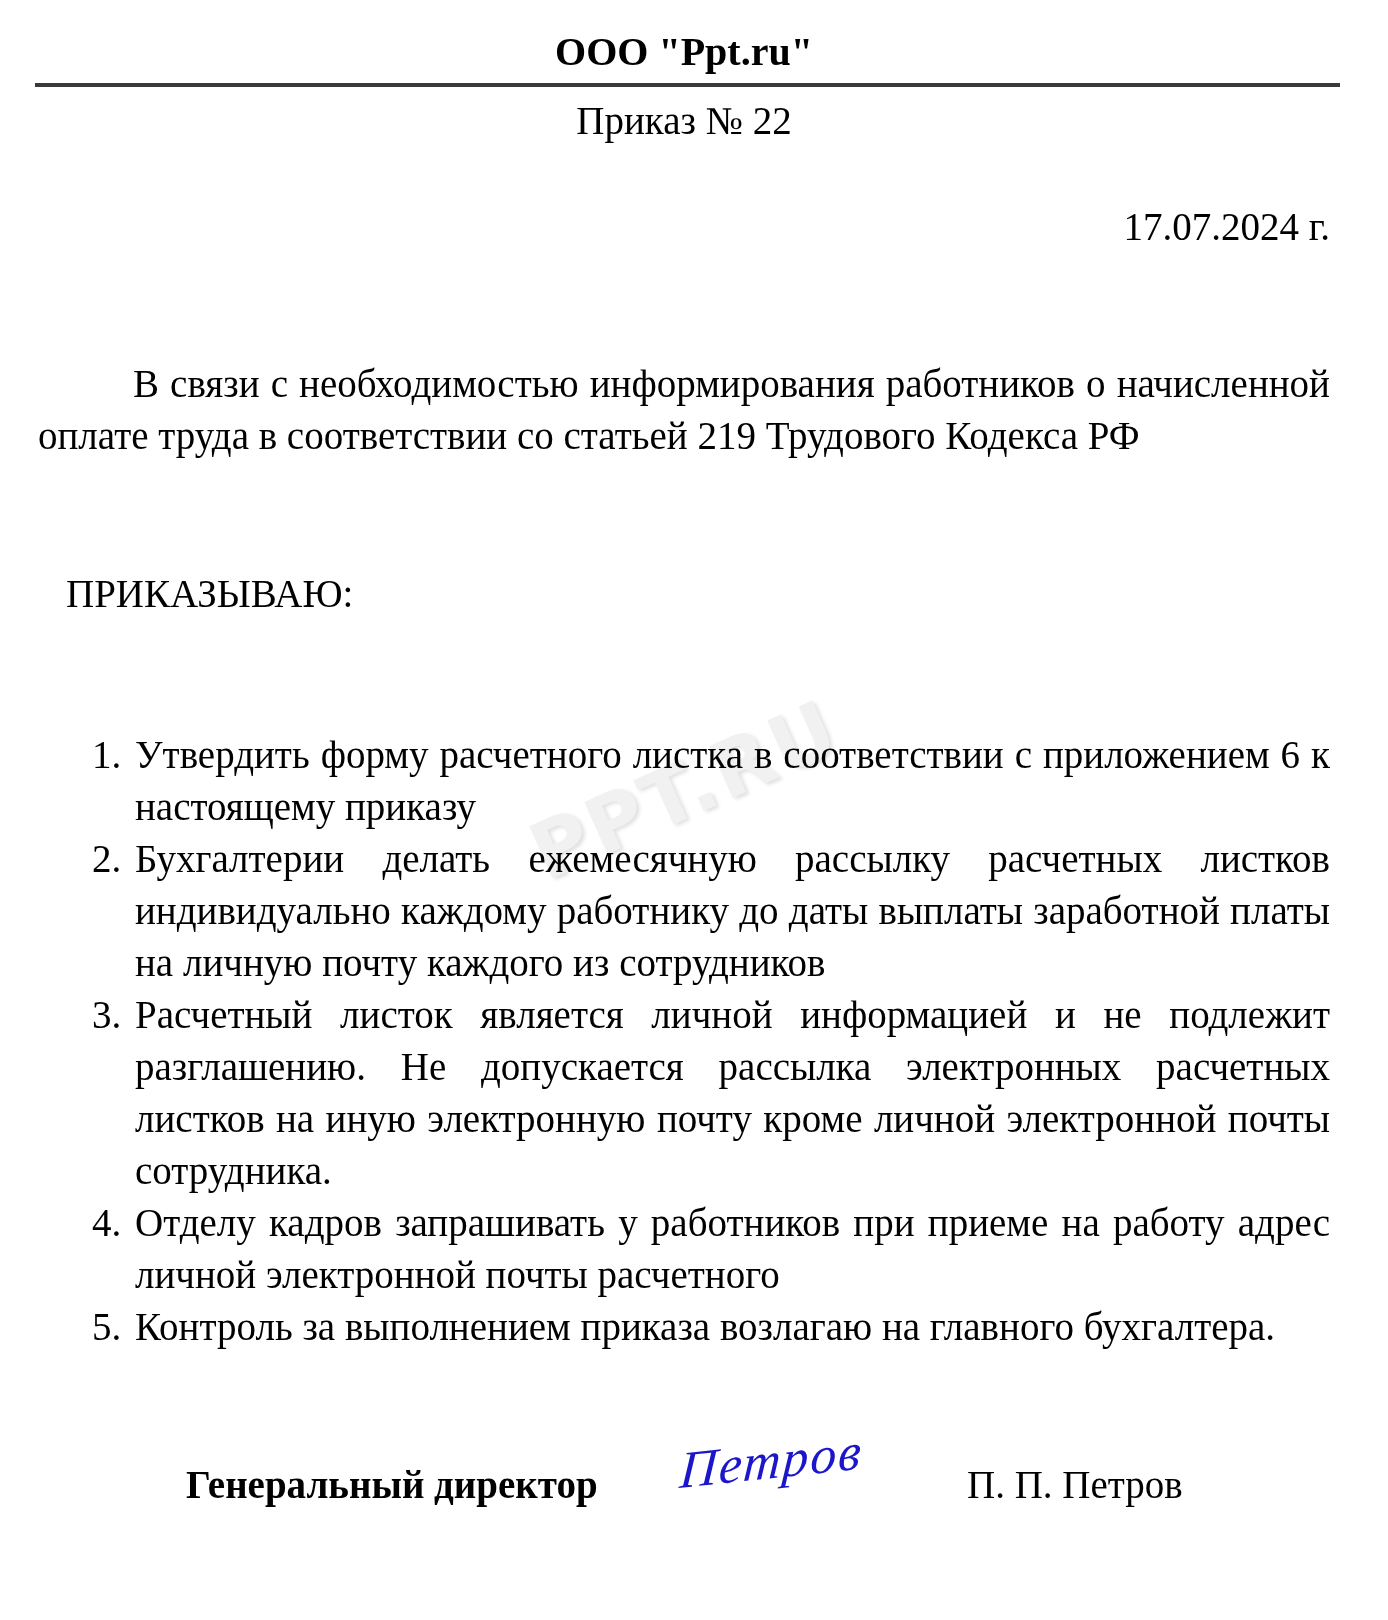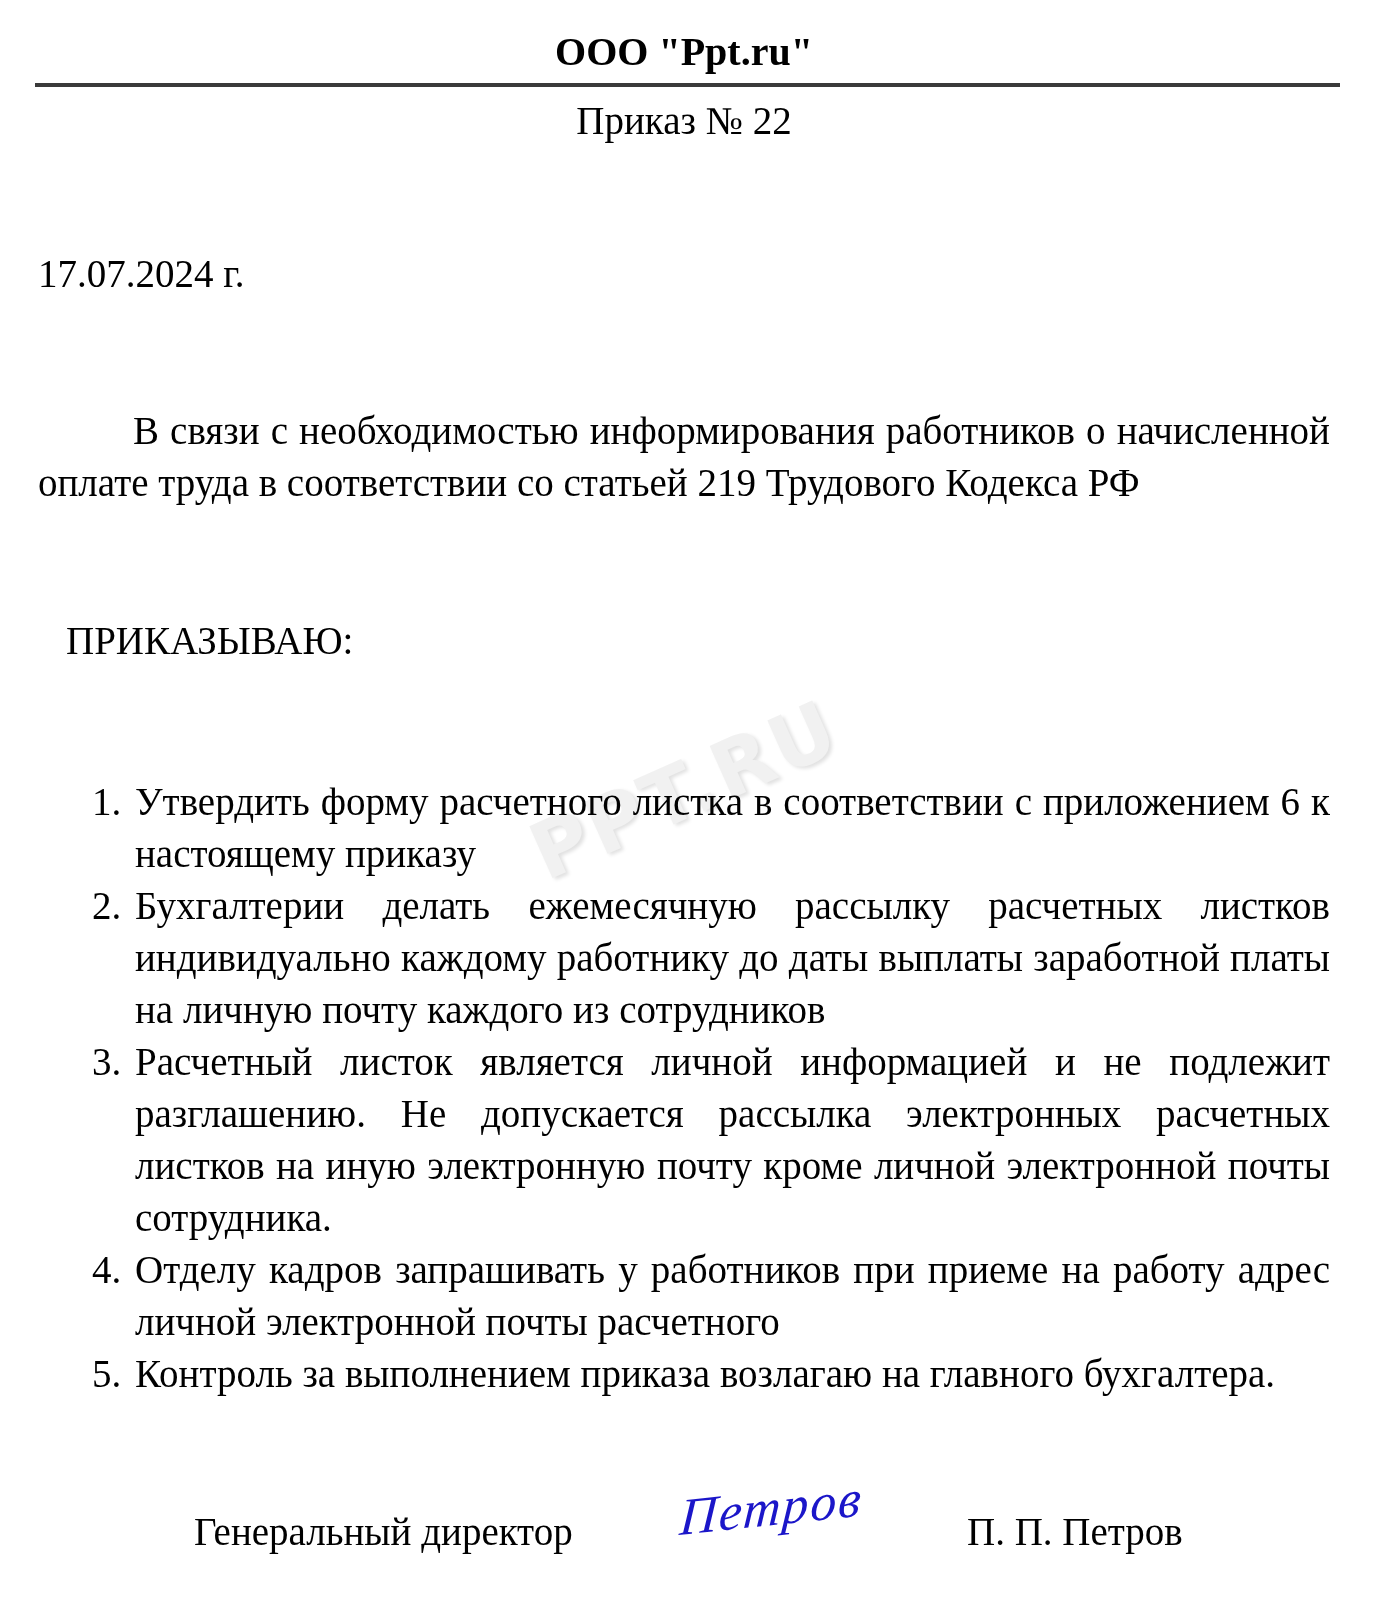--- a/index.html
+++ b/index.html
@@ -50,22 +50,22 @@
     height: 4px;
     background: #3a3a3a;
     border: 0;
     margin: 5px -10px 0 -3px;
   }
   .order-no {
     margin-top: 8px;
     text-align: center;
   }
   .date {
-    margin-top: 101px;
-    text-align: left;
+    margin-top: 54px;
+    text-align: right;
   }
   .intro {
     margin: 105px 0 0 0;
     text-align: justify;
     text-indent: 95px;
   }
   .decree {
     margin-top: 106px;
     margin-left: 28px;
   }
@@ -88,22 +88,23 @@
     top: 0;
   }
   
   .sig-row {
     position: relative;
     margin-top: 106px;
     height: 60px;
   }
   .sig-pos {
     position: absolute;
-    left: 156px;
+    left: 148px;
     top: 0;
+    font-weight: bold;
   }
   .sig-script {
     position: absolute;
     left: 640px;
     top: -14px;
     font-size: 52px;
     font-style: italic;
     letter-spacing: 2px;
     color: #1b16c9;
     transform: rotate(-6deg) skewX(-10deg);

